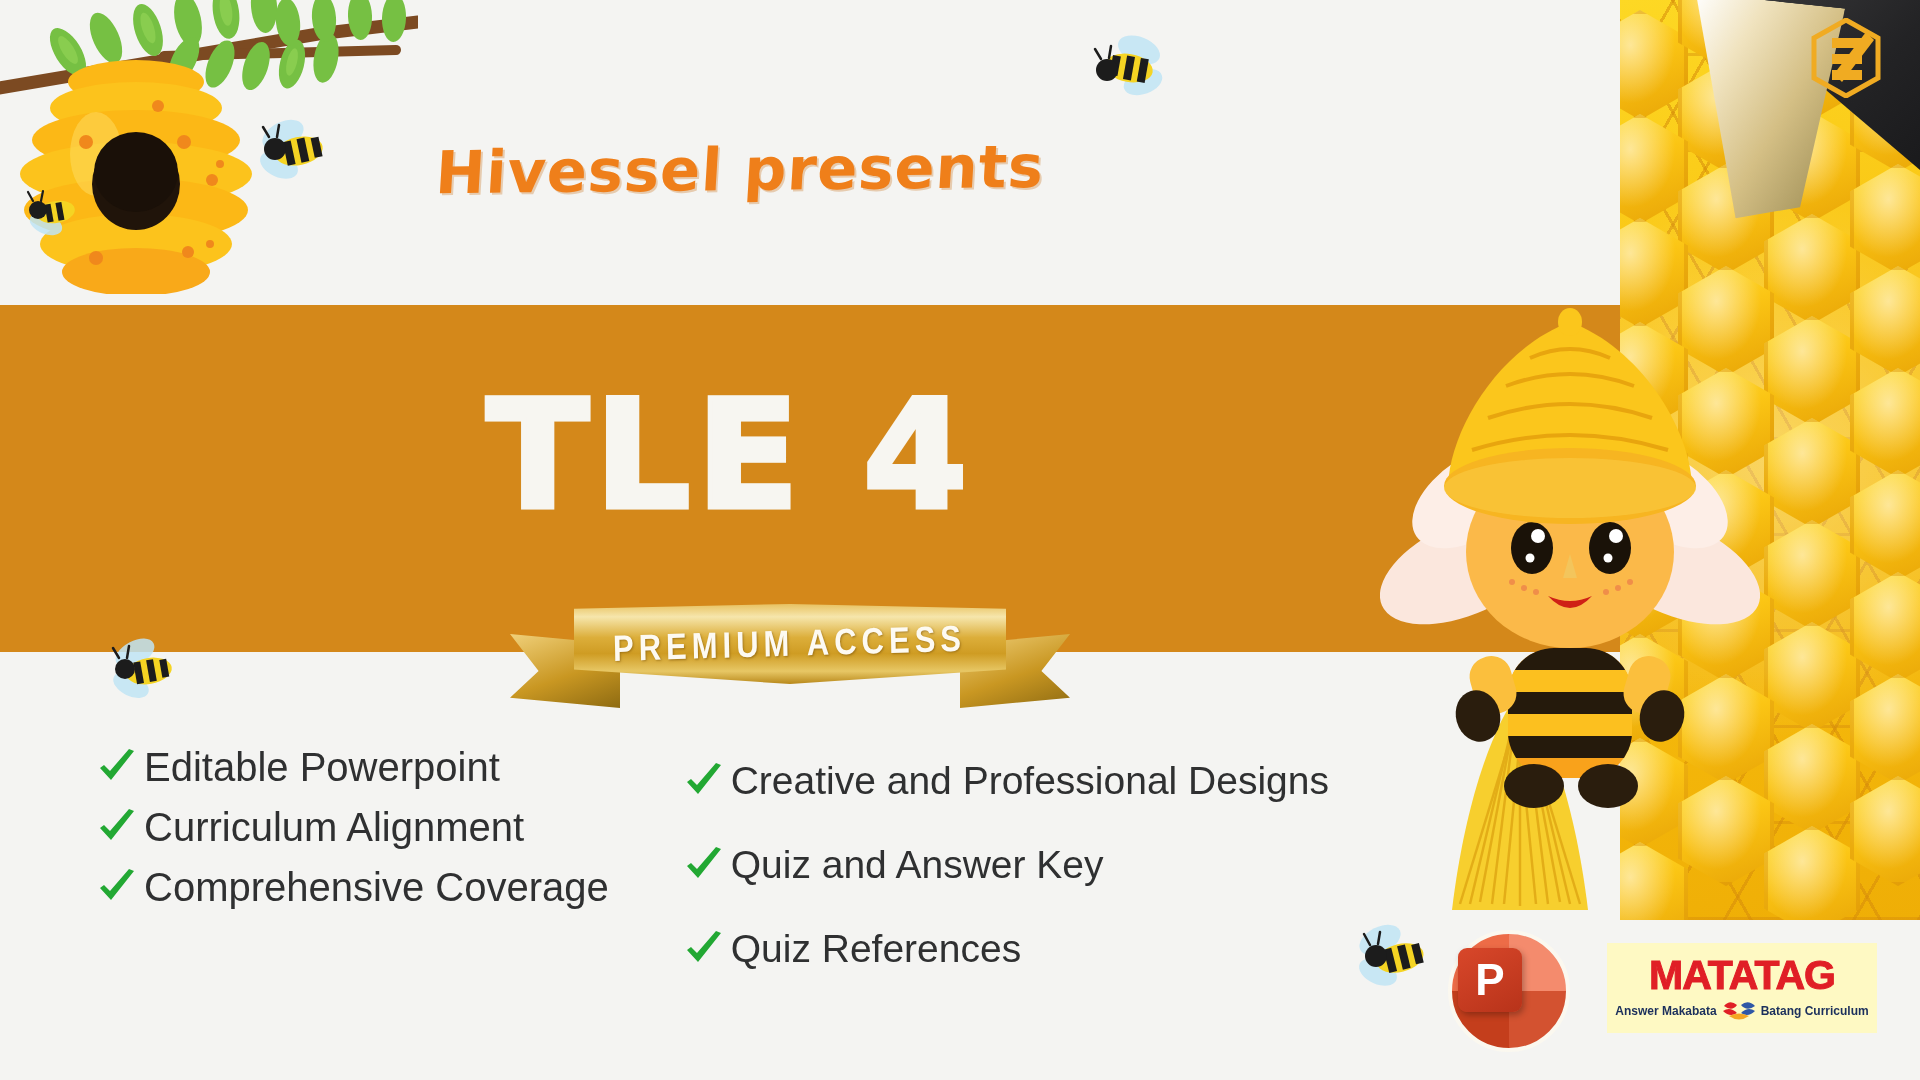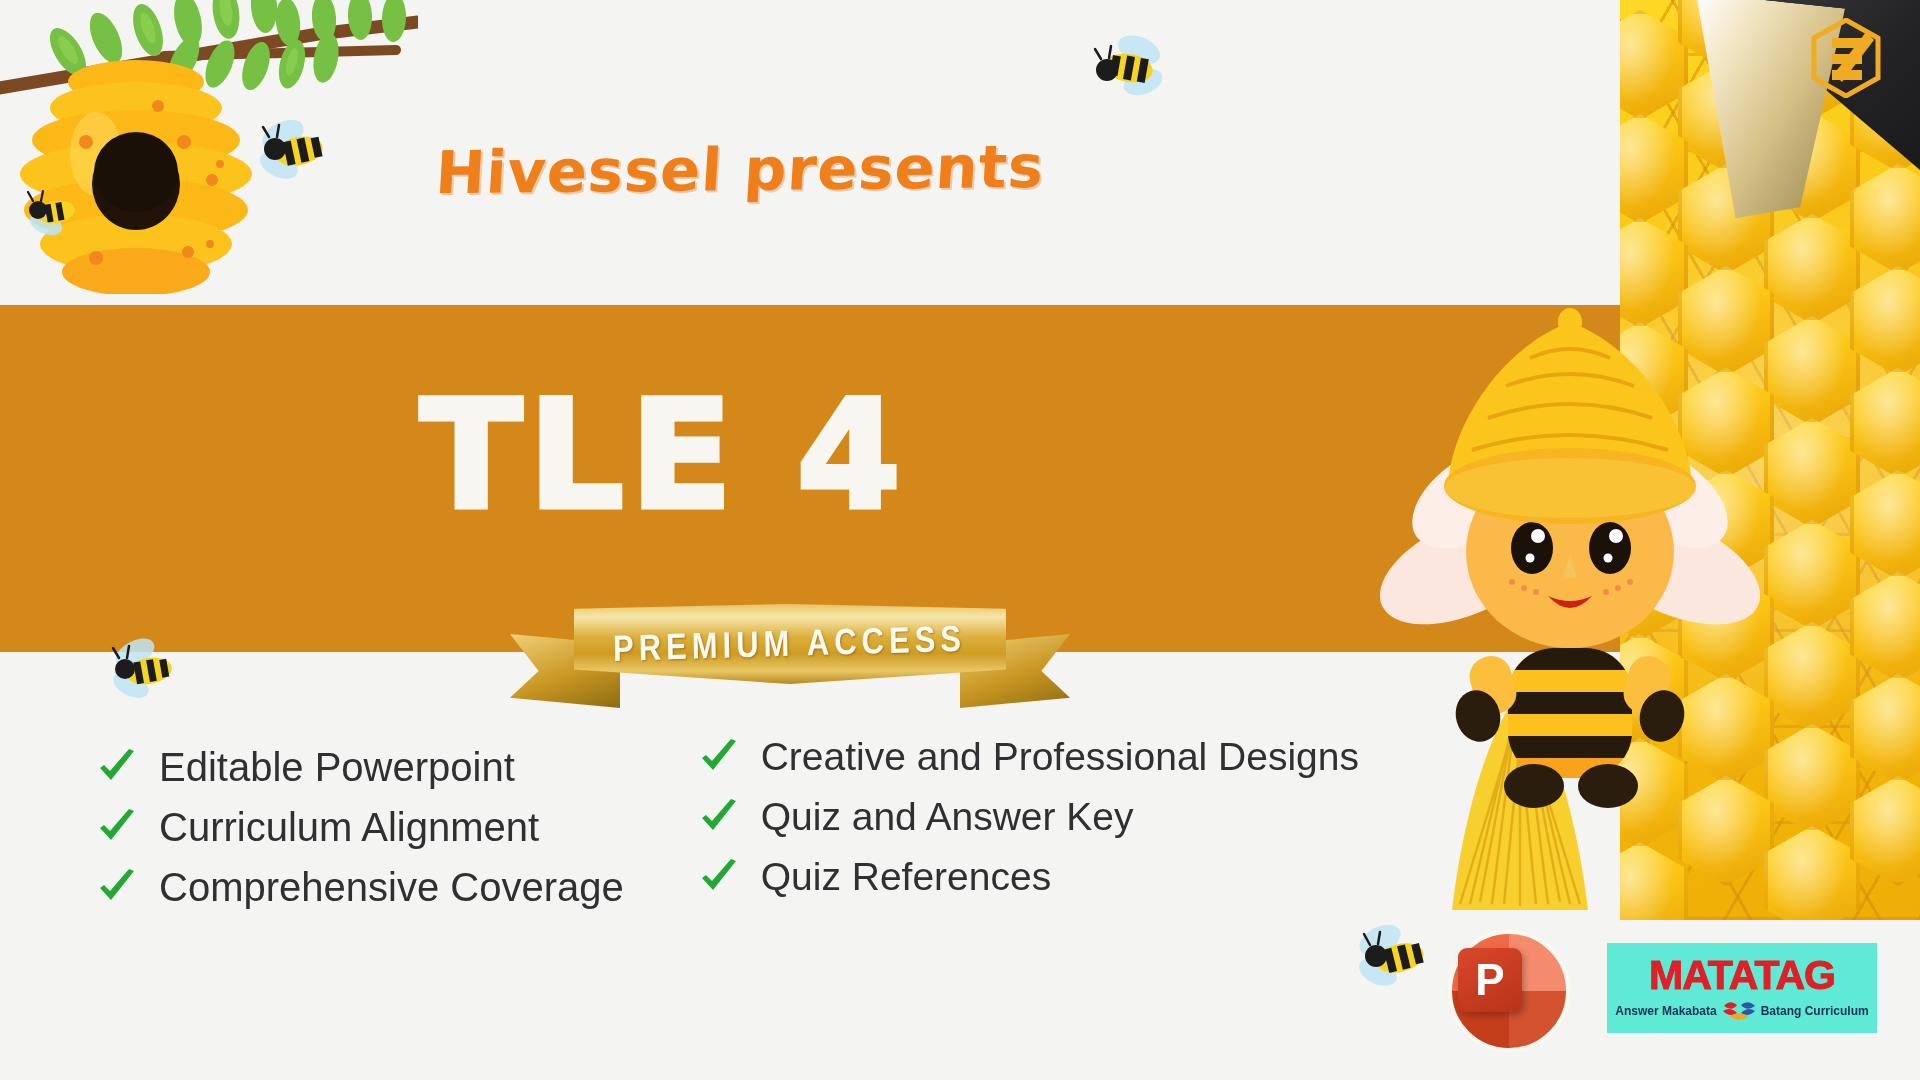--- a/index.html
+++ b/index.html
@@ -28,21 +28,21 @@
     font-weight:bold; font-size:59px; letter-spacing:1px;
     text-align:center;
     transform:skewX(-4deg) rotate(-0.6deg);
     text-shadow:2px 2px 0 rgba(200,110,20,0.30);
     white-space:nowrap;
   }
 
   
   .main-title {
     position:absolute; left:420px; top:380px; width:620px;
-    text-align:left;
+    text-align:center;
     color:#f7f6f1;
     font-family:"DejaVu Sans", sans-serif;
     font-weight:bold;
     font-size:150px; line-height:150px;
     letter-spacing:6px;
     text-shadow:0 0 3px rgba(247,246,241,0.9), 0 0 1px rgba(247,246,241,0.9);
     -webkit-text-stroke:5px #f7f6f1;
     white-space:nowrap;
   }
 
@@ -82,27 +82,27 @@
 
   
   .features {
     position:absolute; left:96px; top:735px; width:1180px;
     display:flex; gap:74px;
   }
   .feat-col { display:flex; flex-direction:column; }
   .feat-col.left  { width:560px; gap:16px; padding-top:10px;}
   .feat-col.right { width:600px; gap:16px; }
   .feat-item {
-    display:flex; align-items:center; gap:21px;
+    display:flex; align-items:center; gap:6px;
     color:#2f3031;
     font-family:"Liberation Sans", sans-serif;
     font-size:40px; line-height:44px; font-weight:400;
     white-space:nowrap;
   }
-  .feat-col.right .feat-item { font-size:39px; }
+  .feat-col.right .feat-item { font-size:39px;margin-top:24px; }
   .check {
     flex:none; width:42px; height:42px; display:block;
   }
 
   
   .honey-panel {
     position:absolute; right:0; top:0; width:300px; height:920px;
     overflow:hidden;
   }
   .honey-bg {
@@ -166,21 +166,21 @@
     background:linear-gradient(150deg,#d8472a,#b8331a);
     box-shadow:2px 3px 6px rgba(0,0,0,0.28);
     display:flex; align-items:center; justify-content:center;
     color:#fff; font-family:"Liberation Sans",sans-serif;
     font-weight:bold; font-size:44px; line-height:44px;
   }
 
   
   .matatag {
     position:absolute; left:1607px; top:943px; width:270px; height:90px;
-    background:#5eead4;
+    background:#fef9c3;
     display:flex; flex-direction:column;
     align-items:center; justify-content:center;
     padding:6px 8px 4px;
   }
   .matatag-word {
     color:#e01f26;
     font-family:"Liberation Sans", sans-serif;
     font-weight:bold; font-size:41px; line-height:41px;
     letter-spacing:-1px;
     -webkit-text-stroke:1px #e01f26;

